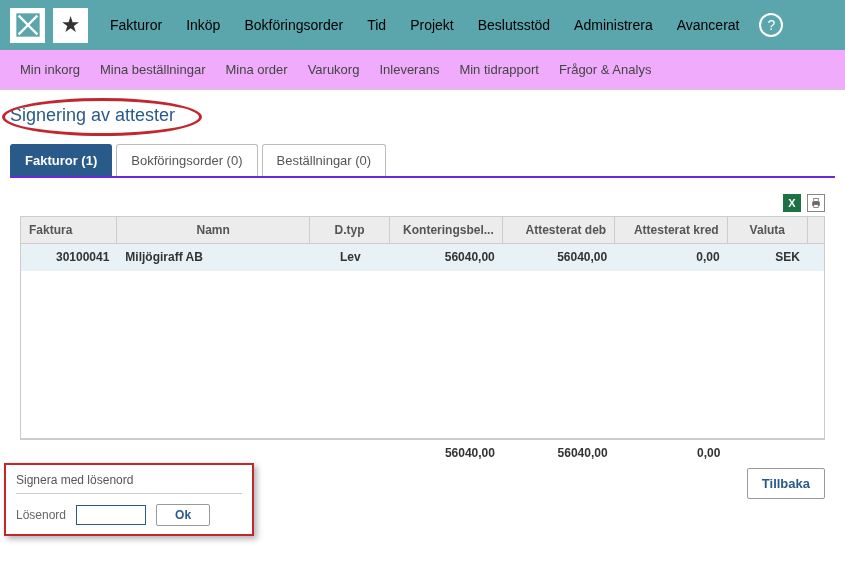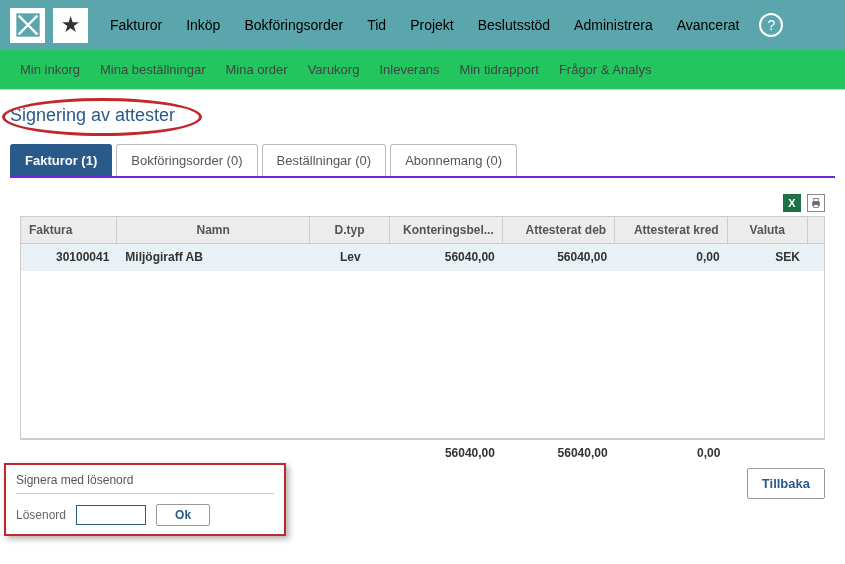--- a/index.html
+++ b/index.html
@@ -7,21 +7,21 @@
     
     
     .topbar { background: #5ba5ad; display: flex; align-items: center; padding: 0 10px; height: 50px; }
     .logo { width: 35px; height: 35px; background: #fff; display: flex; align-items: center; justify-content: center; margin-right: 8px; }
     .logo svg { width: 28px; height: 28px; }
     .star-box { width: 35px; height: 35px; background: #fff; display: flex; align-items: center; justify-content: center; margin-right: 10px; font-size: 22px; }
     .topnav-item { color: #000000; padding: 0 12px; font-size: 14px; cursor: pointer; }
     .help-icon { margin-left: 8px; color: #fff; border: 2px solid #fff; border-radius: 50%; width: 24px; height: 24px; display: flex; align-items: center; justify-content: center; font-size: 14px; cursor: pointer; }
     
     
-    .subnav { background: #22c55e; border-bottom: 1px solid #ccc; padding: 12px 20px; display: flex; gap: 20px; }
+    .subnav { background: #f0abfc; border-bottom: 1px solid #ccc; padding: 12px 20px; display: flex; gap: 20px; }
     .subnav-item { color: #444; font-size: 13px; cursor: pointer; }
     
     
     .page-title-wrap { padding: 15px 10px 10px; position: relative; }
     .page-title { color: #2a5a8a; font-size: 18px; font-weight: normal; display: inline-block; }
     .highlight-oval { position: absolute; left: 2px; top: 8px; width: 200px; height: 38px; border: 3px solid #c1272d; border-radius: 50%; pointer-events: none; }
     
     
     .tabs { display: flex; border-bottom: 2px solid #6d28d9; margin: 8px 10px; }
     .tab { padding: 8px 14px; background: #fff; border: 1px solid #bbb; border-bottom: none; margin-right: 4px; cursor: pointer; font-size: 13px; color: #555; border-radius: 3px 3px 0 0; }
@@ -43,21 +43,21 @@
     .table-body-area { border: 1px solid #ccc; border-top: none; height: 195px; overflow: auto; }
     tfoot td { padding: 6px 8px; font-weight: bold; font-size: 12px; border-top: 1px solid #ccc; }
     .right { text-align: right; }
     .center { text-align: center; }
     
     
     .actions-row { display: flex; justify-content: flex-end; padding: 12px 20px; }
     .btn { background: #fff; border: 1px solid #999; padding: 7px 14px; cursor: pointer; color: #2a5a8a; font-weight: bold; border-radius: 2px; font-size: 13px; }
     
     
-    .sign-box { margin: 0 0 10px 4px; border: 2px solid #c1272d; box-shadow: 3px 3px 6px rgba(0,0,0,0.3); width: 282px; padding: 8px 10px; background: #fff; position: relative; top: -48px; }
+    .sign-box { margin: 0 0 10px 4px; border: 2px solid #c1272d; box-shadow: 3px 3px 6px rgba(0,0,0,0.3); width: 250px; padding: 8px 10px; background: #fff; position: relative; top: -48px; }
     .sign-title { font-weight: normal; color: #555; padding-bottom: 6px; border-bottom: 1px solid #ccc; margin-bottom: 10px; font-size: 12px; }
     .sign-row { display: flex; align-items: center; gap: 10px; }
     .sign-label { color: #666; font-size: 12px; }
     .sign-input { border: 1px solid #2a5a8a; width: 70px; height: 20px; padding: 2px 4px; }
     .ok-btn { background: #fff; border: 1px solid #999; padding: 3px 18px; cursor: pointer; color: #2a5a8a; font-weight: bold; border-radius: 2px; font-size: 12px; }
     
     .footer-row { display: flex; justify-content: space-between; align-items: flex-start; margin-top: -10px; }
   </style>
 </head>
 <body>
@@ -95,21 +95,20 @@
 
 <div class="page-title-wrap">
   <div class="highlight-oval"></div>
   <span class="page-title">Signering av attester</span>
 </div>
 
 <div class="tabs">
   <div class="tab active">Fakturor (1)</div>
   <div class="tab">Bokföringsorder (0)</div>
   <div class="tab">Beställningar (0)</div>
-  <div class="tab">Abonnemang (0)</div>
 </div>
 
 <div class="toolbar">
   <div class="tool-icon excel-icon">X</div>
   <div class="tool-icon">
     <svg width="12" height="12" viewBox="0 0 16 16">
         <rect x="3" y="6" width="10" height="6" fill="#666"></rect>
         <rect x="5" y="2" width="6" height="4" fill="none" stroke="#666"></rect>
         <rect x="5" y="10" width="6" height="4" fill="#fff" stroke="#666"></rect>
       </svg>

